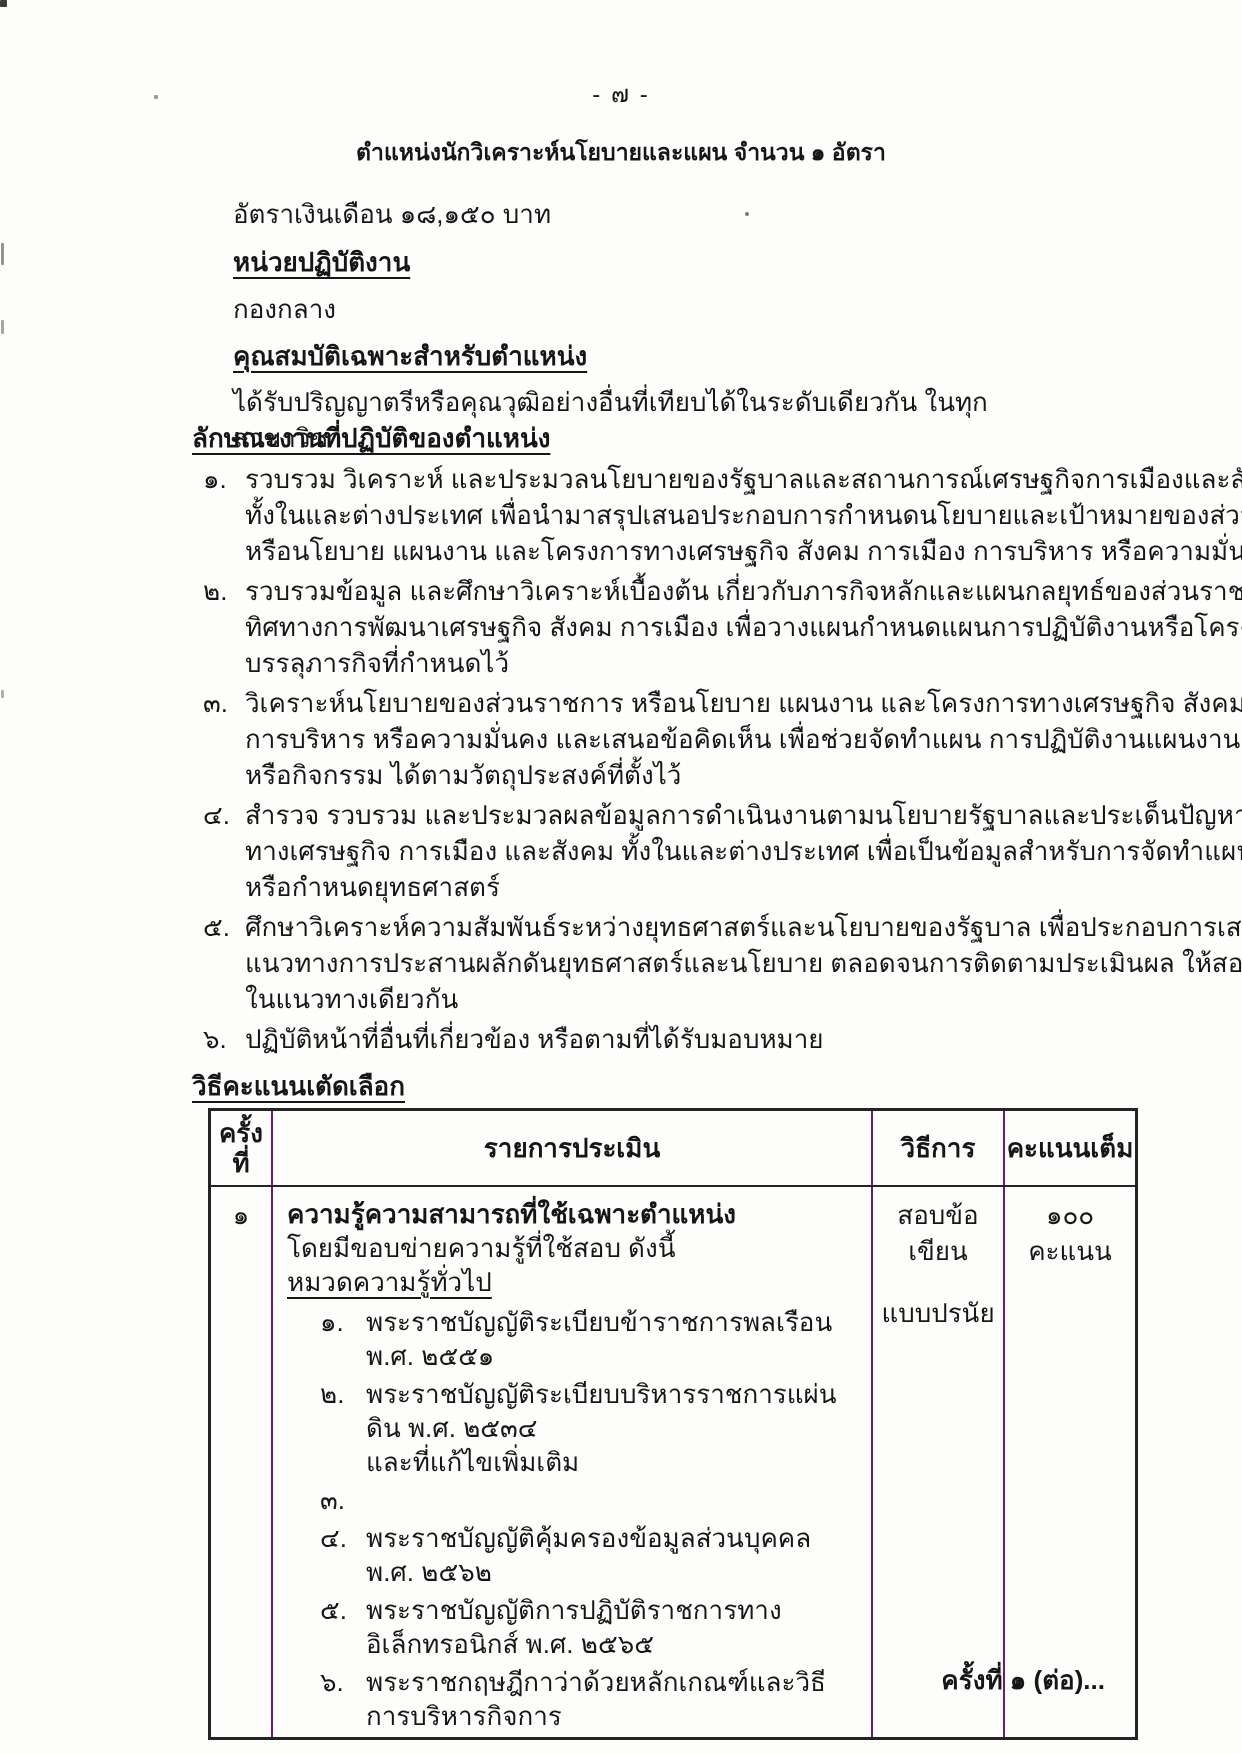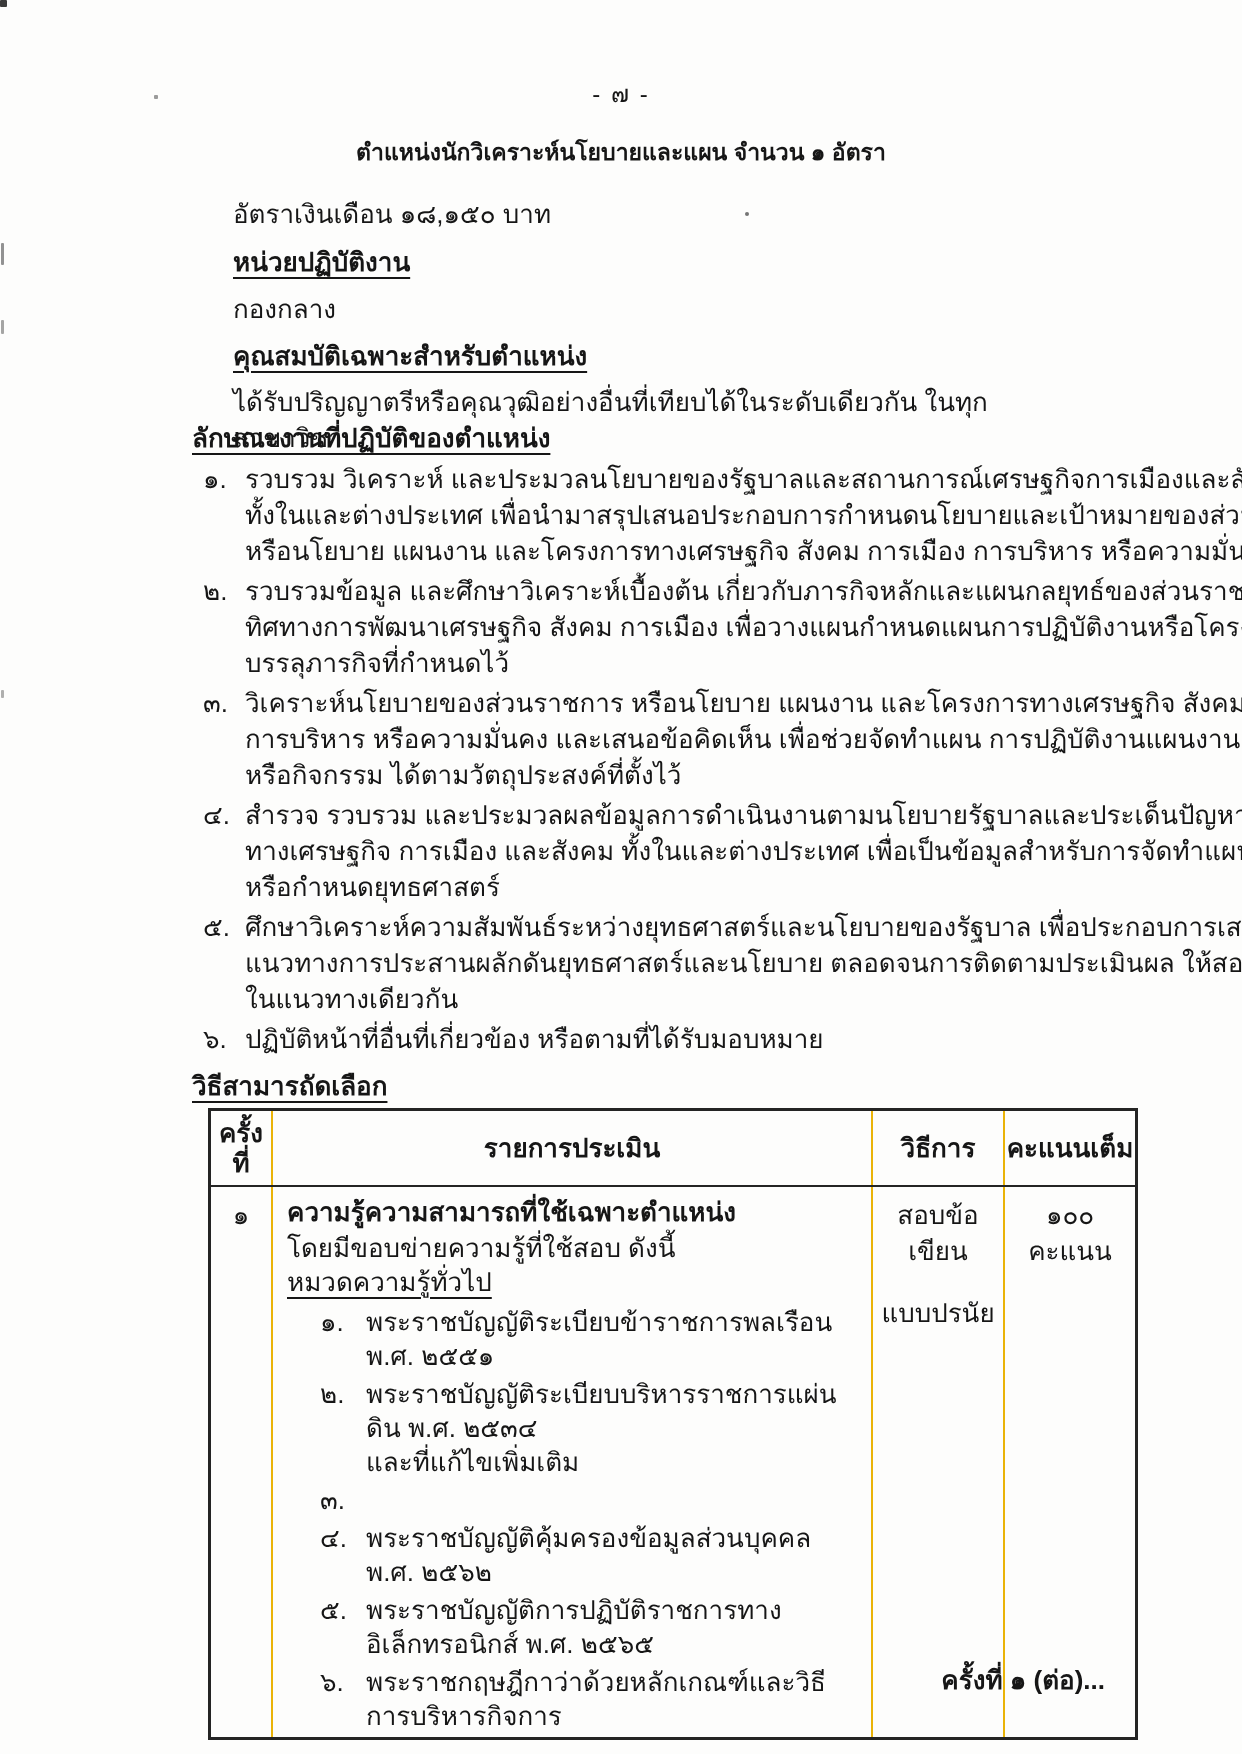--- a/index.html
+++ b/index.html
@@ -24,29 +24,29 @@
   .duties-h { top:420px; left:192px; }
   .duties { top:461px; left:203px; width:845px; }
   .duty { display:flex; margin-bottom:4px; }
   .duty-no { width:42px; flex:0 0 42px; }
   .duty-text { flex:1; }
   .duty-text div { white-space:nowrap; }
   .select-h { top:1068px; left:192px; }
   
   .tbl { top:1108px; left:208px; width:930px; border:3px solid #242424; }
   .trow { display:grid; grid-template-columns:62px 600px 132px 1fr; }
-  .trow > div { border-right:2px solid #eab308; }
+  .trow > div { border-right:2px solid #701a75; }
   .trow > div:last-child { border-right:none; }
   .thead { border-bottom:2px solid #242424; height:76px; }
   .thead > div { display:flex; align-items:center; justify-content:center;
                  text-align:center; font-weight:bold; line-height:30px; }
   .tbody { min-height:412px; }
   .cell-round { text-align:center; padding-top:10px; }
   .cell-eval { padding:10px 10px 0 14px; line-height:34px; }
-  .eval-title { font-weight:bold;font-family:Liberation Mono, monospace; }
+  .eval-title { font-weight:bold; }
   .eval-cat { margin-bottom:6px; }
   .tbl-item { display:flex; padding-left:33px; margin-bottom:4px; }
   .tbl-item-no { width:46px; flex:0 0 46px; }
   .cell-method { text-align:center; padding-top:10px; line-height:36px; }
   .method-2 { margin-top:26px; }
   .cell-score { text-align:center; padding-top:10px; }
   .footer { top:1662px; right:137px; font-weight:bold; }
   
   .speck { position:absolute; background:#3a3a3a; border-radius:1px; }
 </style>
@@ -111,21 +111,21 @@
       </div>
     </div>
     <div class="duty">
       <div class="duty-no">๖.</div>
       <div class="duty-text">
         <div>ปฏิบัติหน้าที่อื่นที่เกี่ยวข้อง หรือตามที่ได้รับมอบหมาย</div>
       </div>
     </div>
   </div>
 
-  <div class="abs select-h bold uline">วิธีสามารถัดเลือก</div>
+  <div class="abs select-h bold uline">วิธีคะแนนเตัดเลือก</div>
 
   <div class="abs tbl">
     <div class="trow thead">
       <div>
         <span>
           <span style="display:block">ครั้ง</span>
           <span style="display:block">ที่</span>
         </span>
       </div>
       <div>รายการประเมิน</div>

